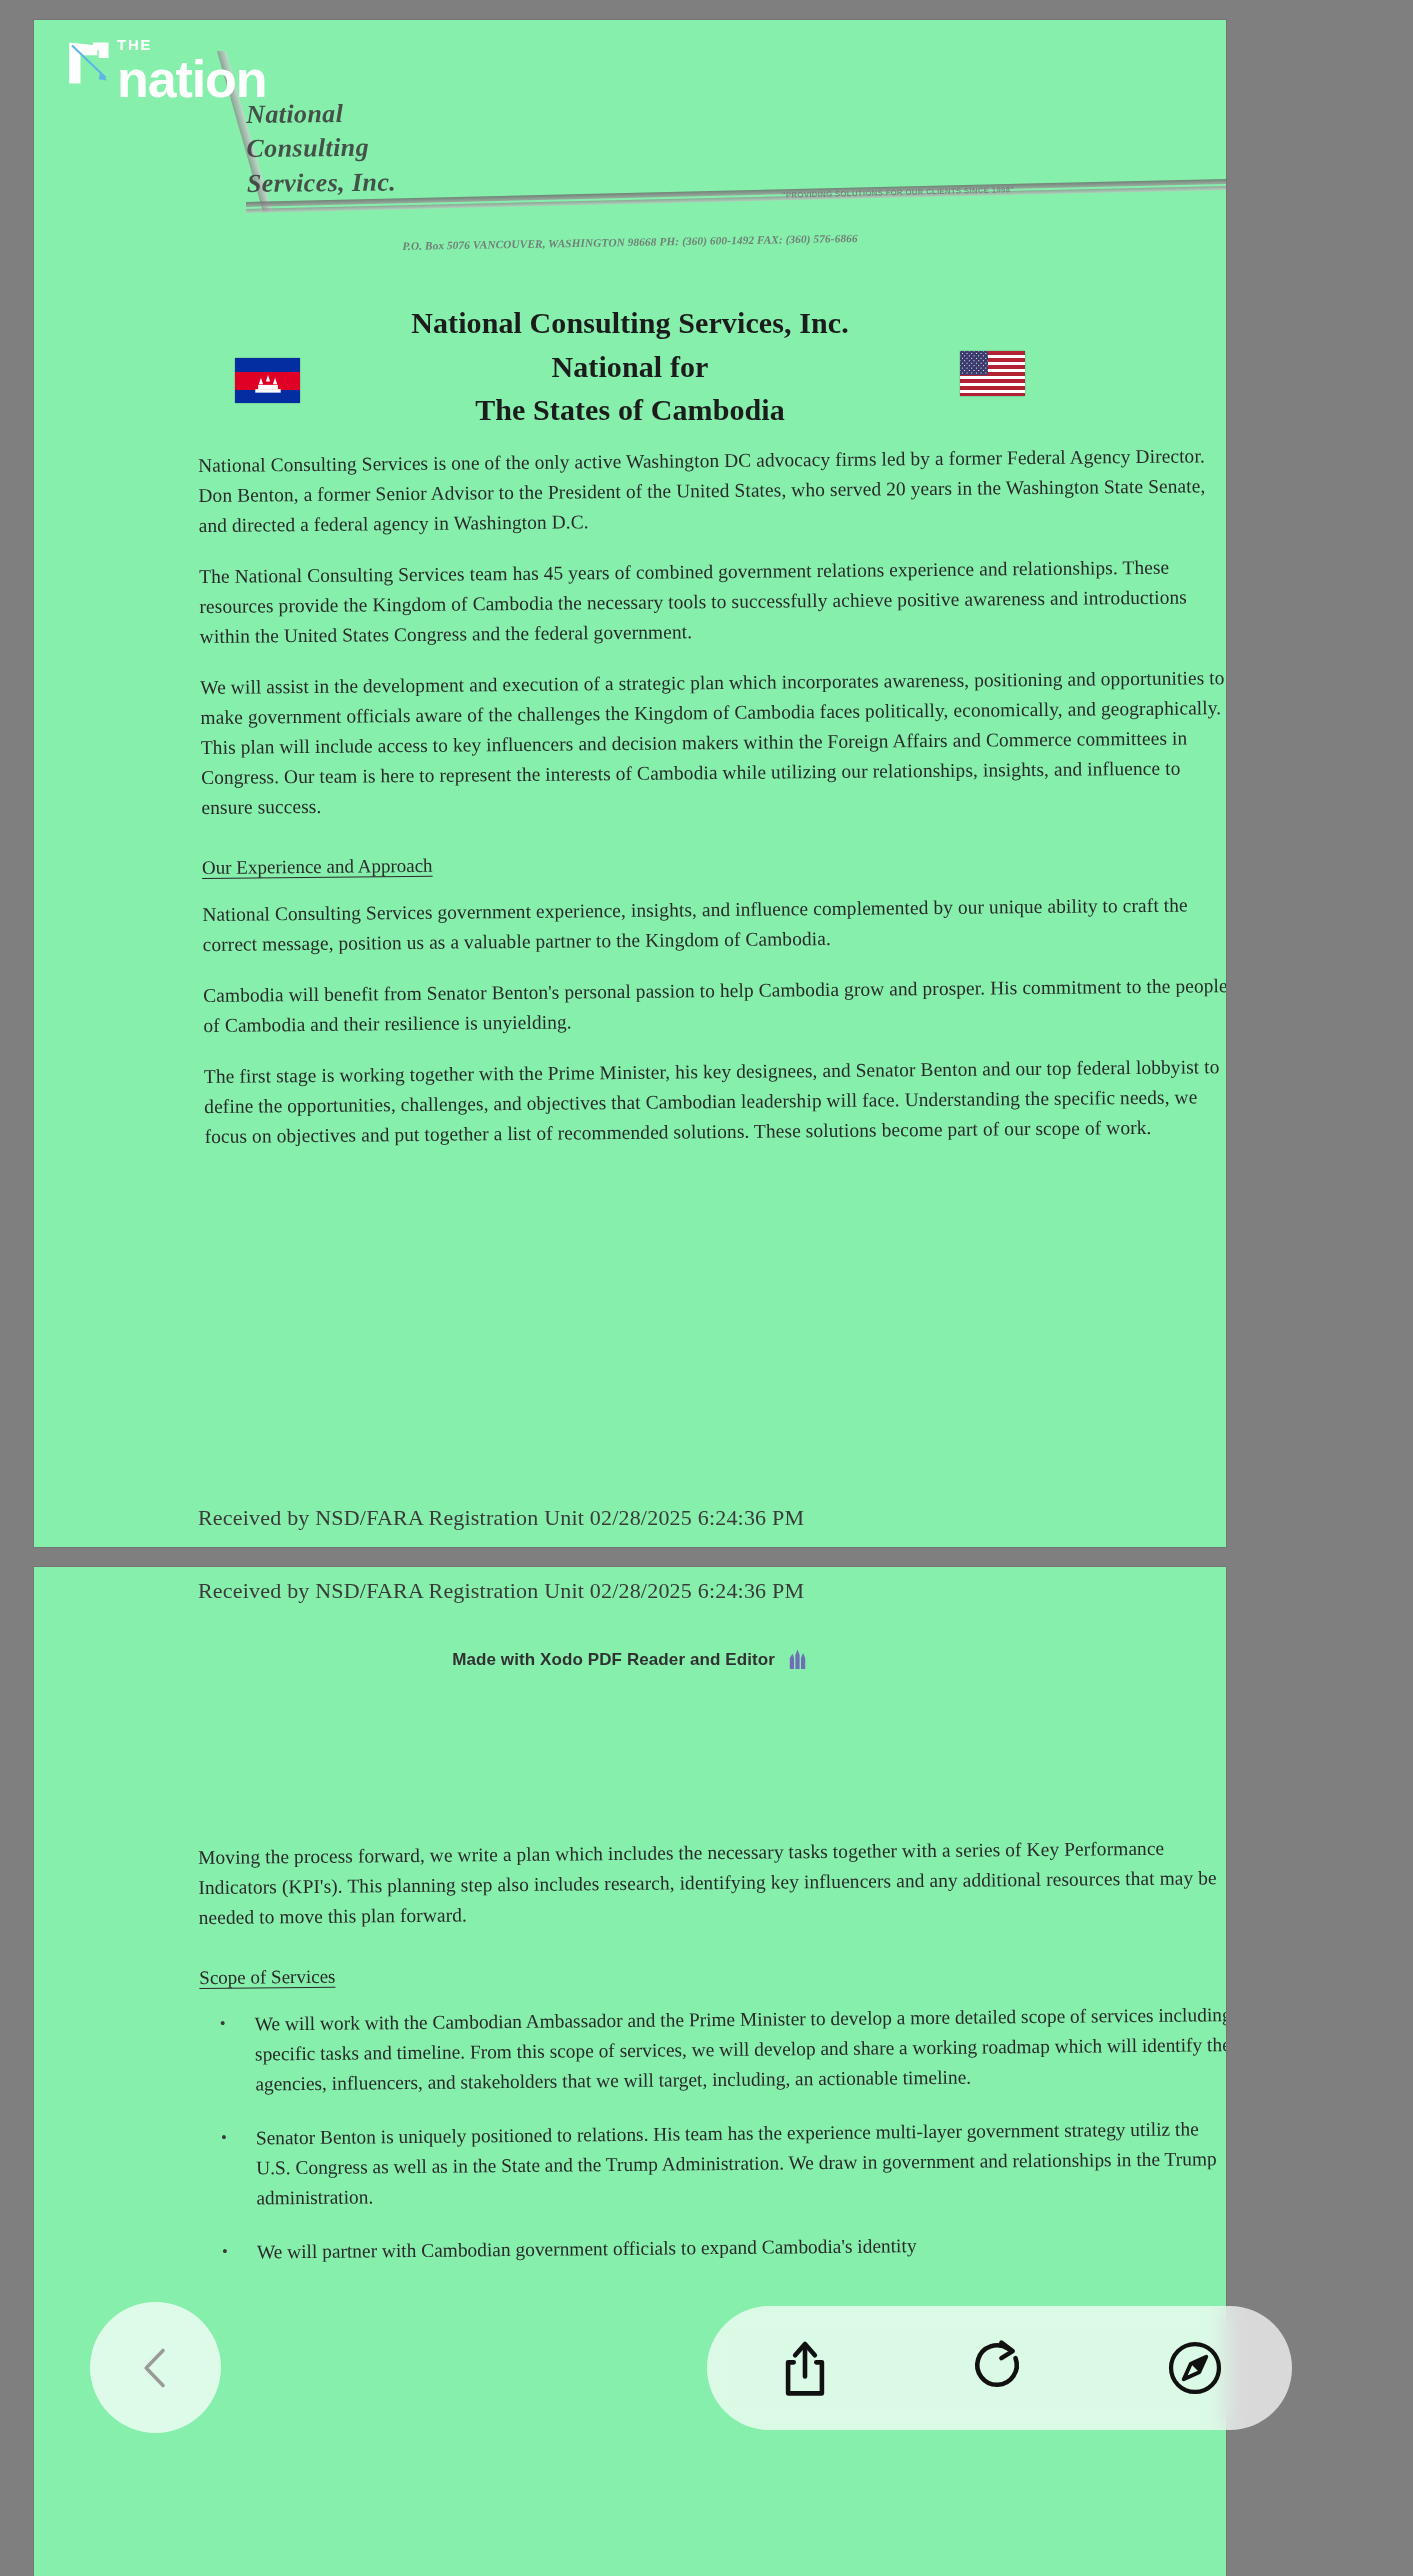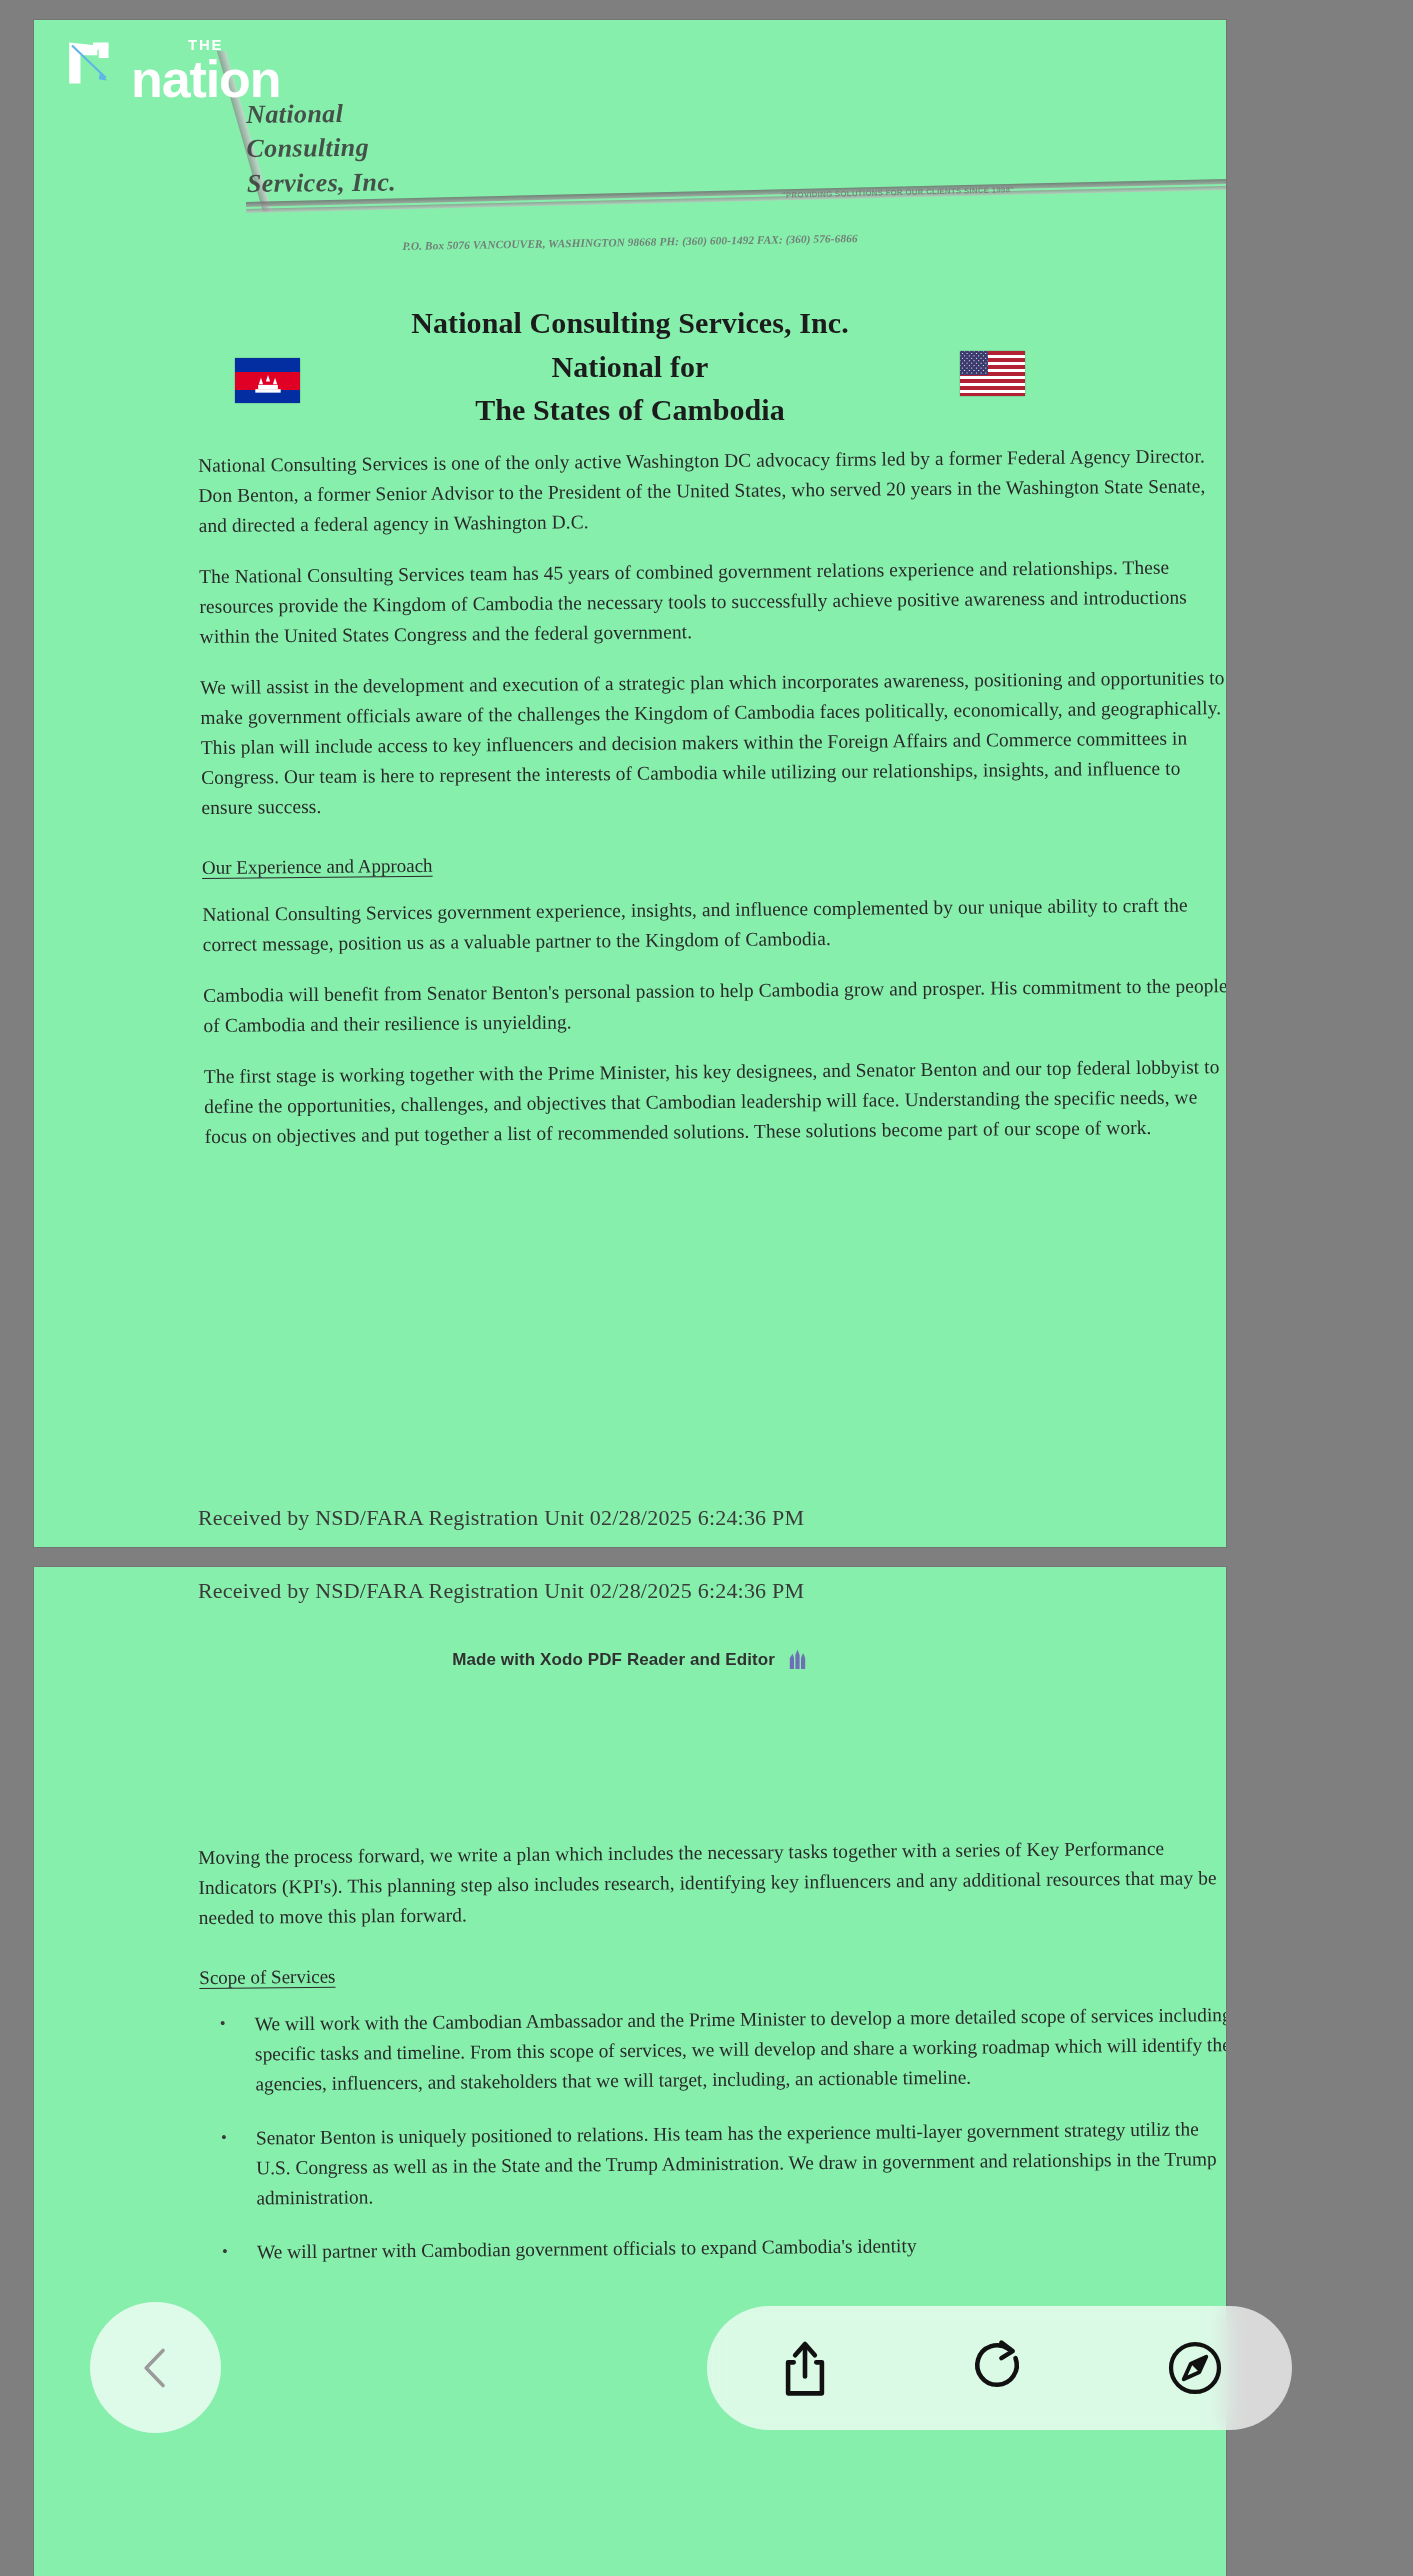--- a/index.html
+++ b/index.html
@@ -251,24 +251,22 @@
     margin-left: 7px;
   }
 
   
   #brand-watermark {
     position: absolute;
     left: 65px;
     top: 37px;
     display: flex;
     align-items: flex-start;
-    gap: 14px;
     pointer-events: none;
     z-index: 40;
-    text-align: center;
   }
   #brand-watermark .bw-mark { width: 52px; height: 52px; }
   .bw-text { line-height: 1; }
   .bw-the {
     font-family: "Liberation Sans", sans-serif;
     font-weight: 700;
     font-size: 15px;
     color: #ffffff;
     letter-spacing: 1.8px;
     display: block;

